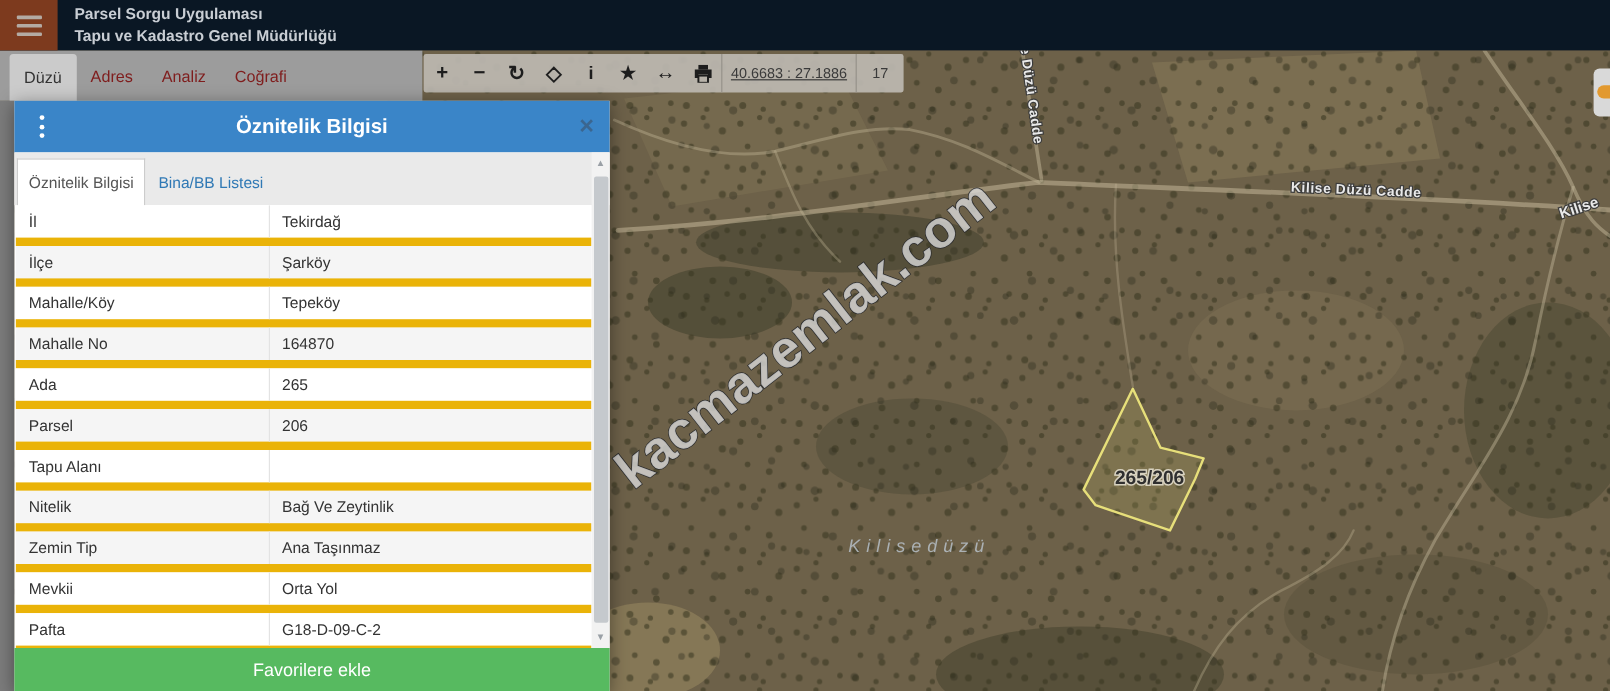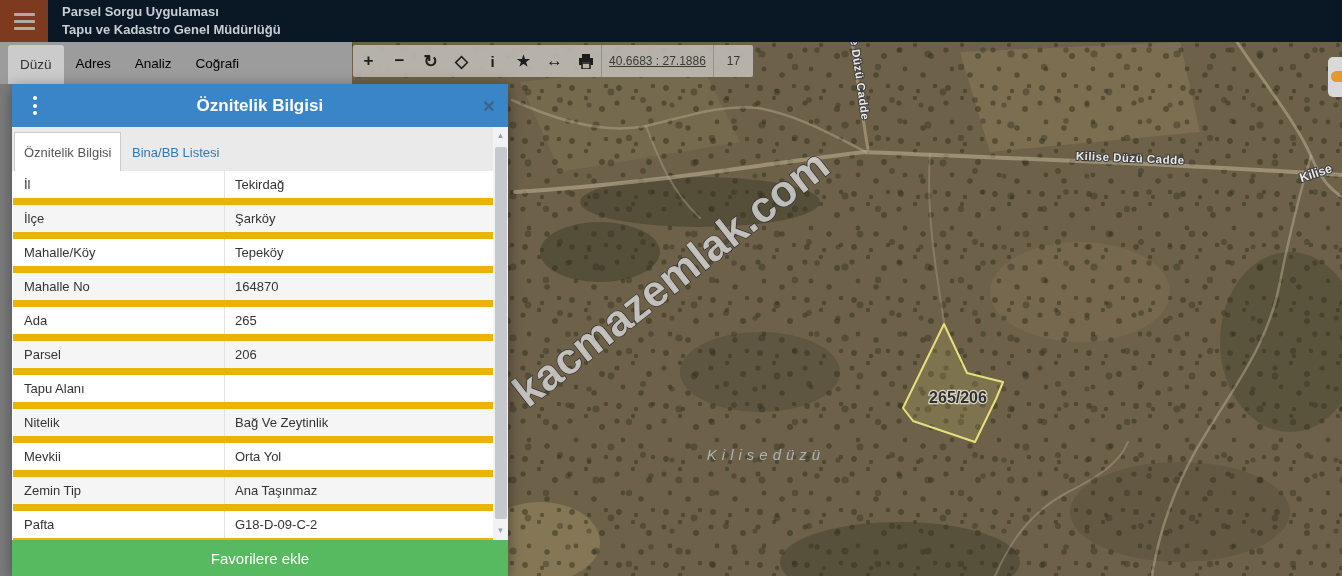--- a/index.html
+++ b/index.html
@@ -10,21 +10,21 @@
   .top-header { position:absolute; left:0; top:0; width:1342px; height:42px; background:#0a1724; display:flex; z-index:30; }
   .menu-btn { width:48px; height:42px; background:#7d3a1e; display:flex; flex-direction:column; align-items:center; justify-content:center; cursor:pointer; }
   .menu-btn .bar { width:21px; height:3px; background:#b3aaa3; margin:2px 0; border-radius:1px; }
   .hdr-titles { margin-left:14px; padding-top:3px; color:#c9ced4; font-size:13px; font-weight:bold; line-height:18px; }
 
   
   .map-svg { position:absolute; left:0; top:42px; width:1342px; height:534px; z-index:1; }
 
   
   .nav-panel { position:absolute; left:0; top:42px; width:352px; height:42px; background:#9c9c9c; z-index:10; display:flex; align-items:stretch; padding-left:8px; }
-  .nav-tab { display:flex; align-items:center; padding:0 12px; font-size:13.5px; color:#000000; cursor:pointer; }
+  .nav-tab { display:flex; align-items:center; padding:0 12px; font-size:13.5px; color:#7f1d1d; cursor:pointer; }
   .nav-tab.active { background:#cbcbcb; color:#333; border-radius:3px 3px 0 0; margin-top:3px; }
   .left-strip { position:absolute; left:0; top:84px; width:12px; height:492px; background:#7c7c7c; z-index:10; }
 
   
   .map-toolbar { position:absolute; left:353px; top:45px; height:32px; display:flex; background:rgba(188,184,176,0.93); border-radius:2px; z-index:12; }
   .tb-btn { width:31px; display:flex; align-items:center; justify-content:center; font-size:17px; font-weight:bold; color:#1d1d1d; cursor:pointer; }
   .tb-box { border-left:1px solid #96928a; display:flex; align-items:center; justify-content:center; font-size:12px; color:#3a3a3a; }
   .tb-coords { width:112px;text-decoration:underline; }
   .tb-zoom { width:40px; }
 
@@ -207,27 +207,27 @@
         <div class="cell-label">Parsel</div>
         <div class="cell-value">206</div>
       </div>
       <div class="row">
         <div class="cell-label">Tapu Alanı</div>
       </div>
       <div class="row alt">
         <div class="cell-label">Nitelik</div>
         <div class="cell-value">Bağ Ve Zeytinlik</div>
       </div>
+      <div class="row alt">
+        <div class="cell-label">Zemin Tip</div>
+        <div class="cell-value">Ana Taşınmaz</div>
+      </div>
       <div class="row">
         <div class="cell-label">Mevkii</div>
         <div class="cell-value">Orta Yol</div>
-      </div>
-      <div class="row alt">
-        <div class="cell-label">Zemin Tip</div>
-        <div class="cell-value">Ana Taşınmaz</div>
       </div>
       <div class="row">
         <div class="cell-label">Pafta</div>
         <div class="cell-value">G18-D-09-C-2</div>
       </div>
     </div>
 
     <div class="scrollbar">
       <div class="sb-arrow sb-up">▲</div>
       <div class="sb-thumb"></div>

